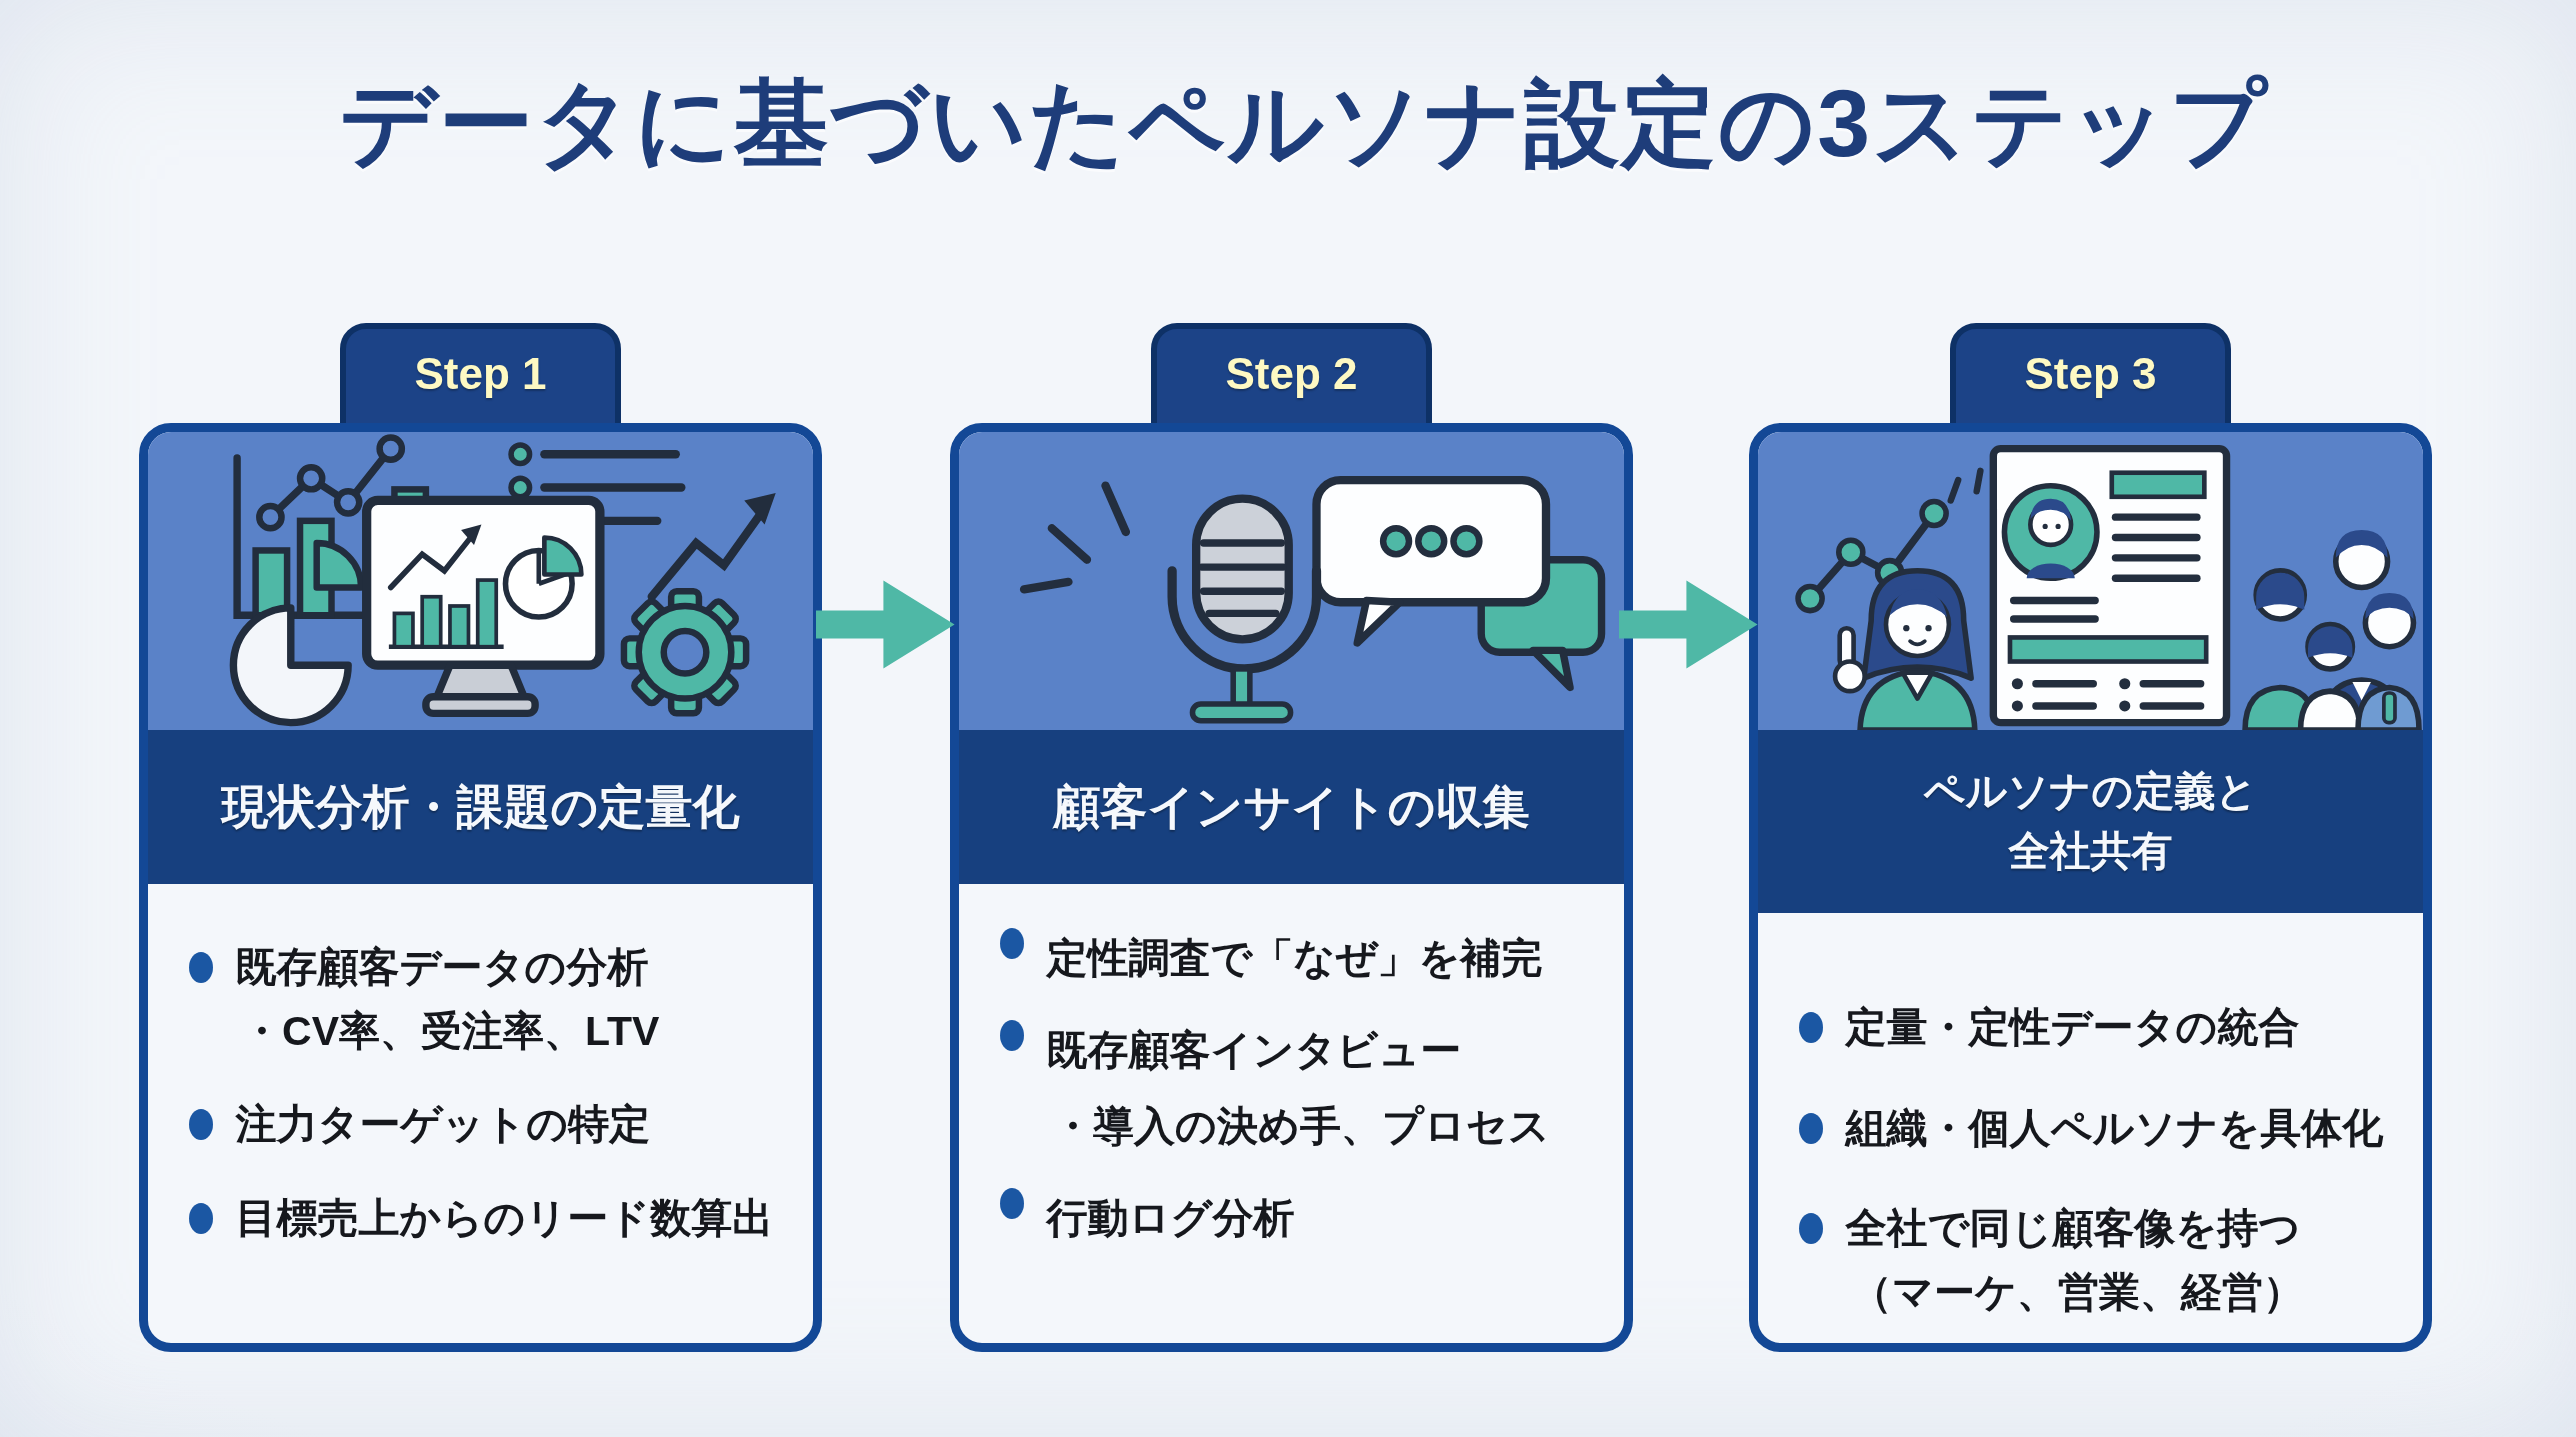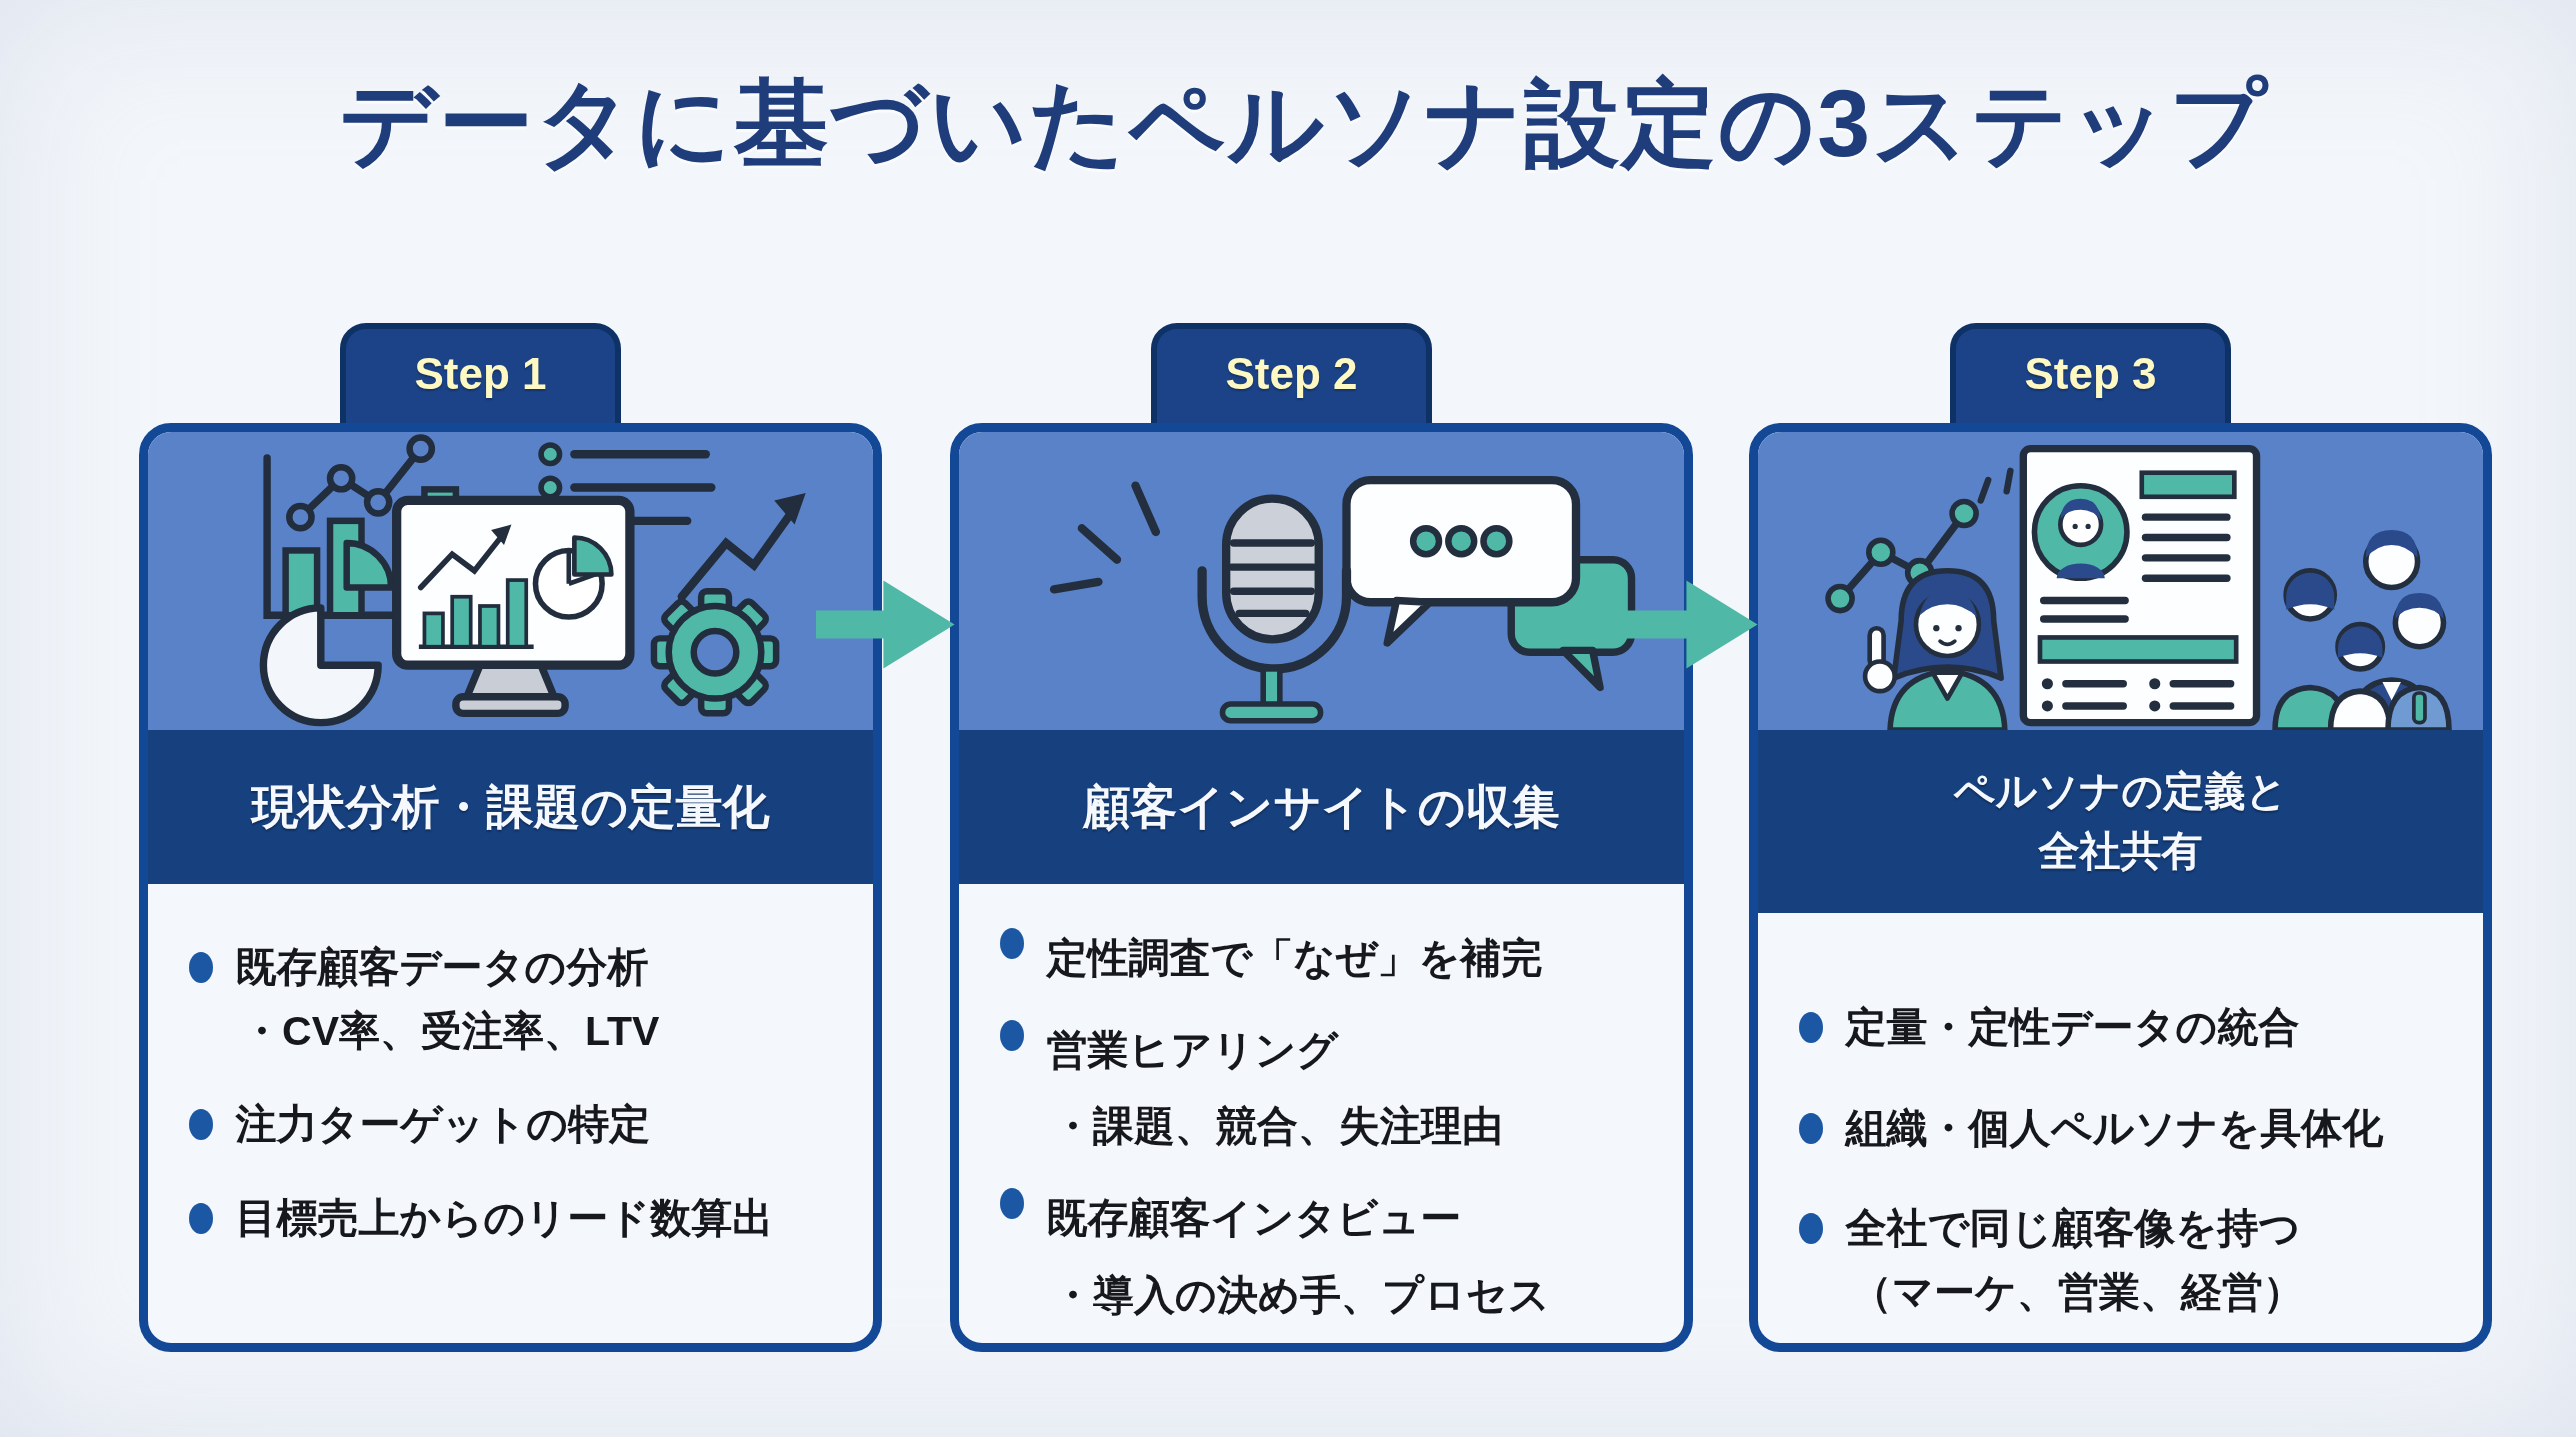--- a/index.html
+++ b/index.html
@@ -30,21 +30,21 @@
     z-index:1;box-sizing:border-box;
     display:flex;justify-content:center;align-items:flex-start;
   }
   .tab .tab-label{
     color:#fef9c3;font-weight:800;font-size:44px;line-height:90px;
     text-shadow:0 1.9px 1.9px rgba(0,0,0,.25);
   }
   .tab1{left:340px}.tab2{left:1151px}.tab3{left:1950px}
   
   .card{
-    position:absolute;top:423px;width:743px;height:929px;
+    position:absolute;top:423px;width:683px;height:929px;
     border:9.4px solid #134896;border-radius:32px;
     background:#f4f7fb;box-sizing:border-box;
     overflow:hidden;z-index:2;
     display:flex;flex-direction:column;
   }
   .card1{left:139px}.card2{left:950px}.card3{left:1749px}
   .icon-area{height:298px;flex:none;background:#5a82c8;}
   .icon-area svg{display:block;width:100%;height:100%;}
   .band{
     flex:none;height:154px;background:#17407f;
@@ -212,27 +212,20 @@
     </div>
     <div class="band">
       <span class="band-line">顧客インサイトの収集</span>
     </div>
     <div class="body">
       <ul class="bullets">
         <li class="bullet-item">
           <span class="bullet-dot"></span>
           <div class="bullet-text">
             <div class="line">定性調査で「なぜ」を補完</div>
-          </div>
-        </li>
-        <li class="bullet-item">
-          <span class="bullet-dot"></span>
-          <div class="bullet-text">
-            <div class="line">営業ヒアリング</div>
-            <div class="line sub">・課題、競合、失注理由</div>
           </div>
         </li>
         <li class="bullet-item">
           <span class="bullet-dot"></span>
           <div class="bullet-text">
             <div class="line">既存顧客インタビュー</div>
             <div class="line sub">・導入の決め手、プロセス</div>
           </div>
         </li>
         <li class="bullet-item">

